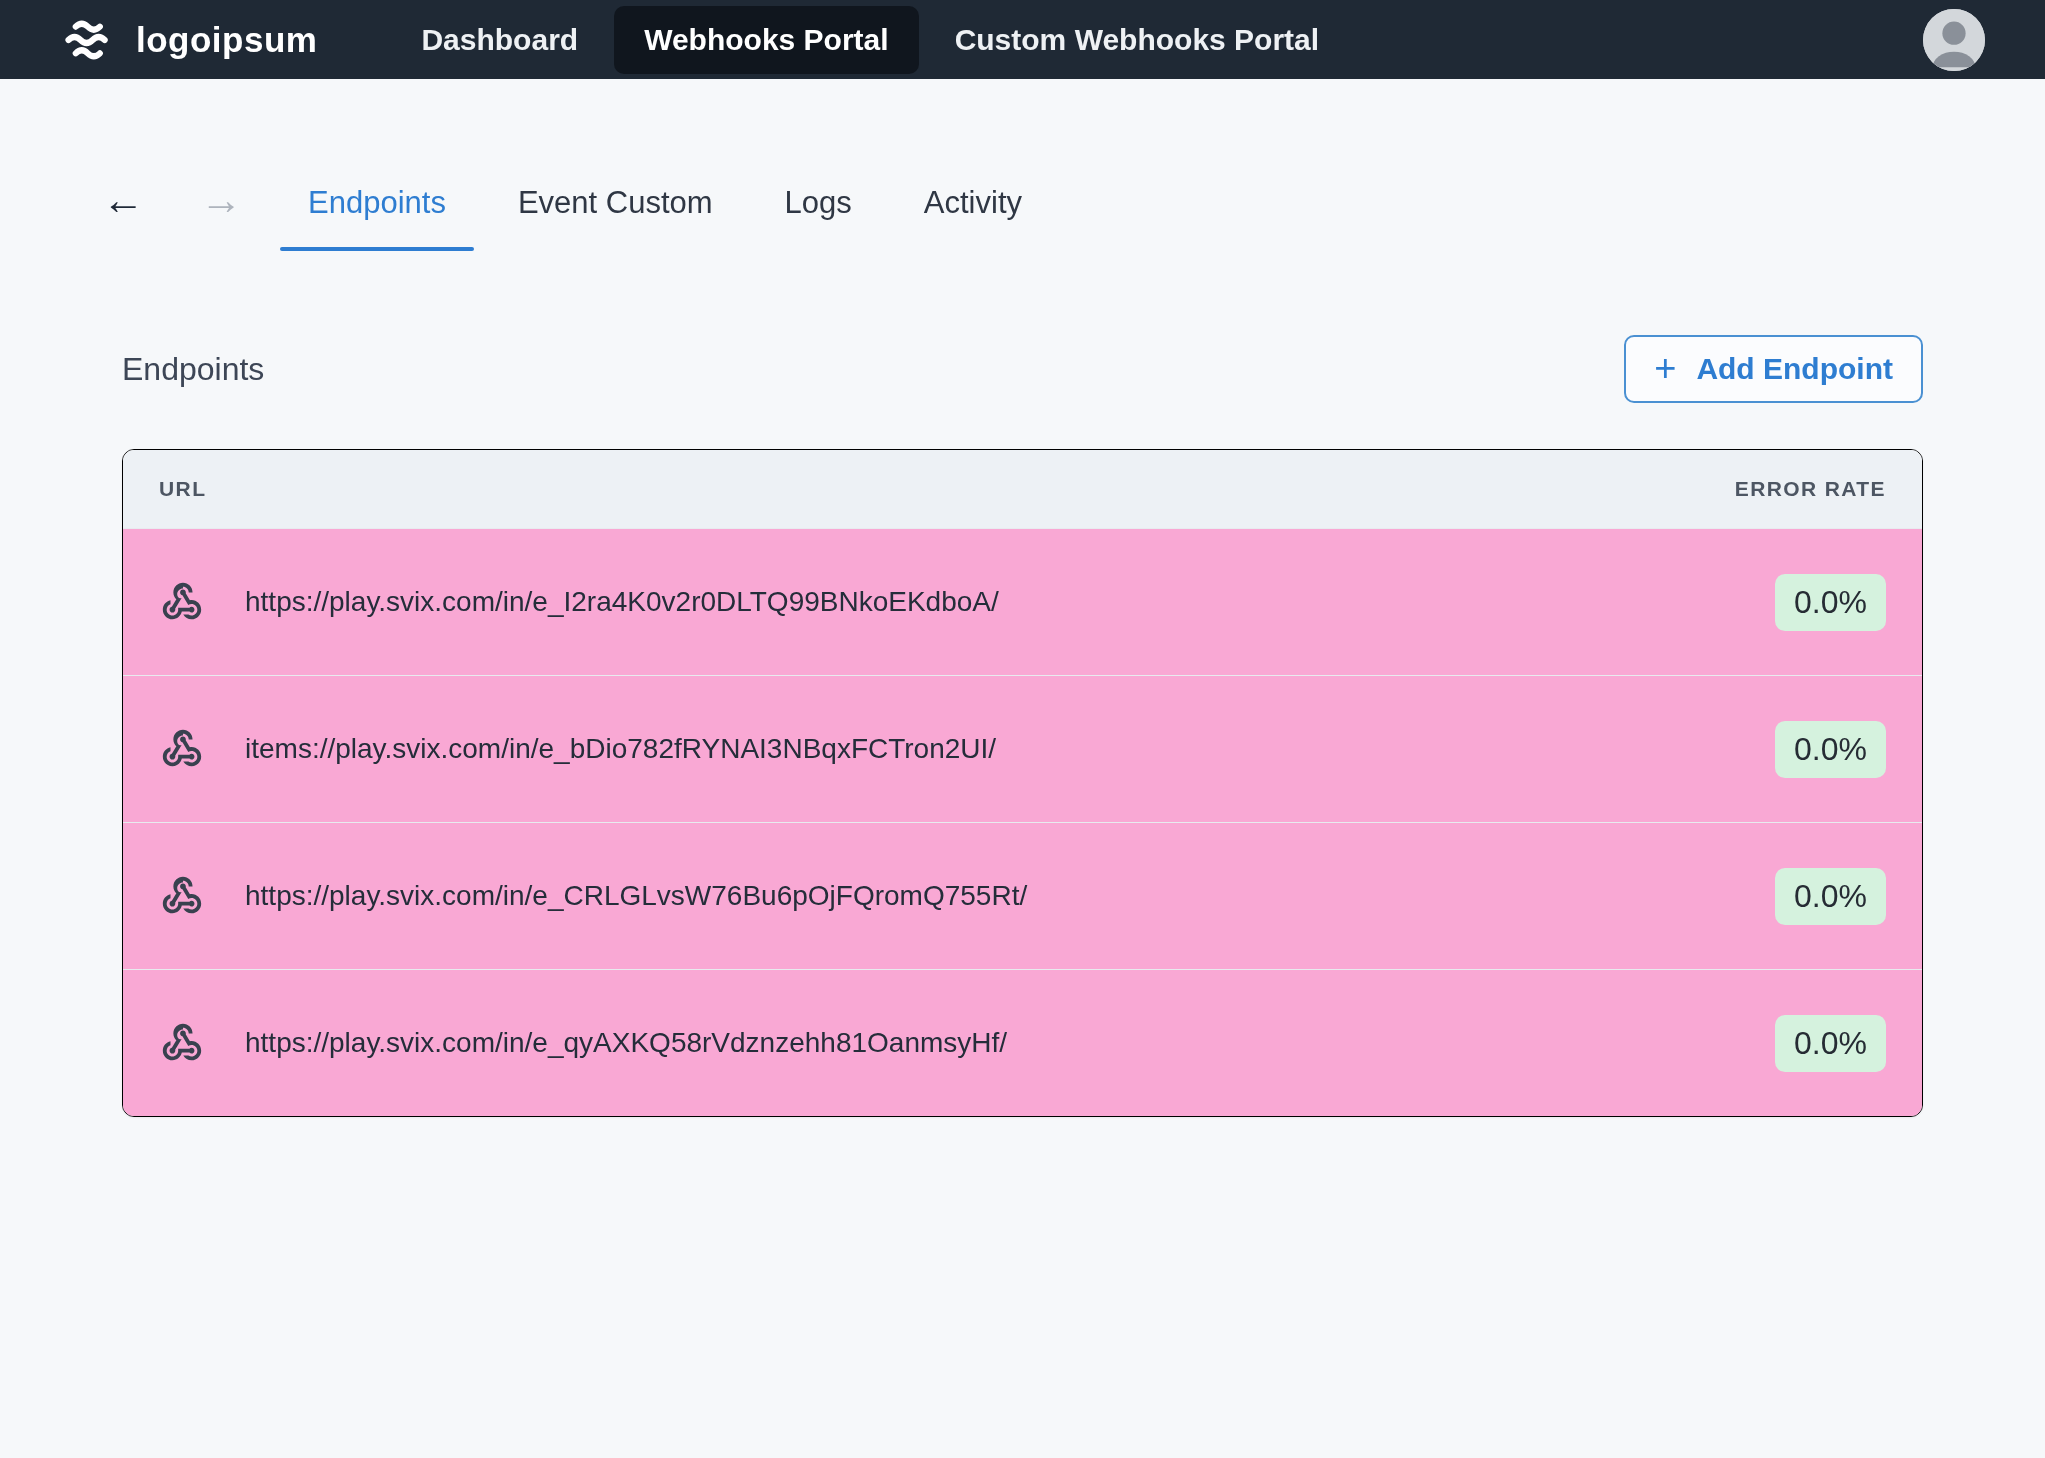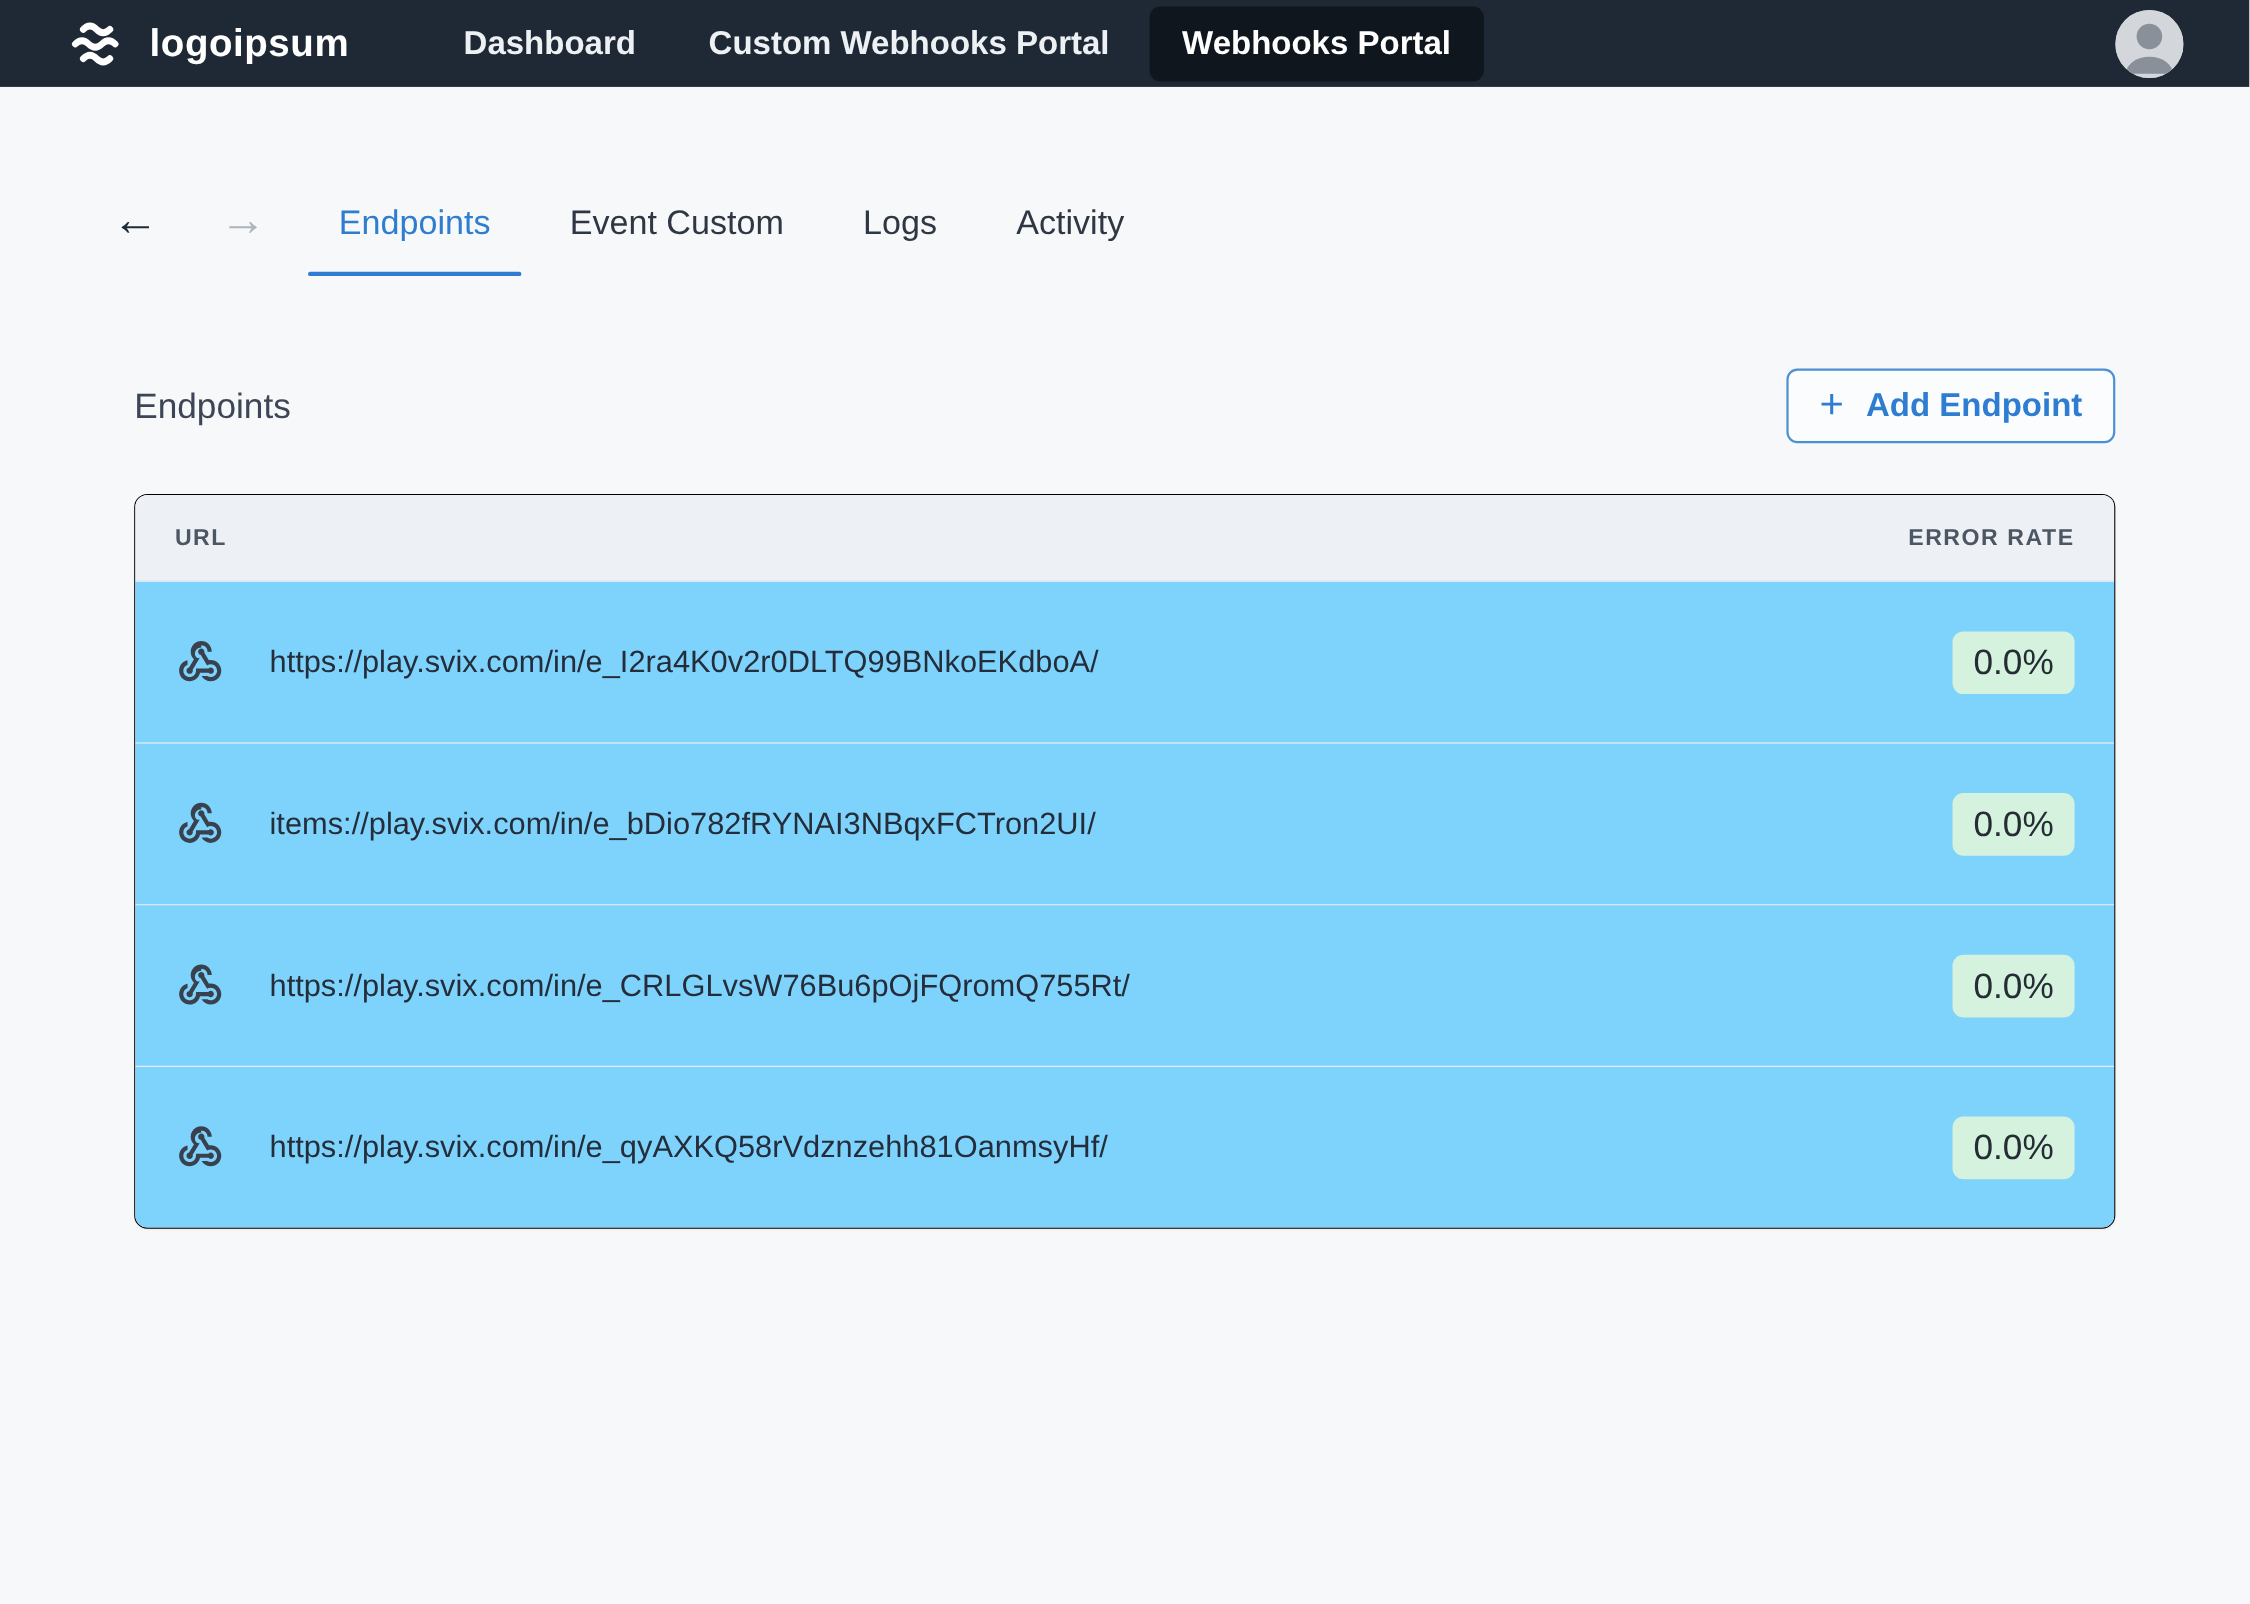--- a/index.html
+++ b/index.html
@@ -70,21 +70,21 @@
     box-shadow:0 1px 2px rgba(16,24,40,.05);
   }
   .table-header {
     display:flex; justify-content:space-between; align-items:center;
     background:#edf1f5; padding:27px 36px;
     font-size:21px; font-weight:700; letter-spacing:1.4px; color:#4d5663;
   }
   .trow {
     display:flex; align-items:center;
     height:147px; padding:0 36px;
-    border-top:1px solid #e8ebef; background:#7dd3fc; cursor:pointer;
+    border-top:1px solid #e8ebef; background:#f9a8d4; cursor:pointer;
   }
   .webhook-icon { width:46px; height:46px; flex:0 0 auto; }
   .webhook-icon svg { width:46px; height:46px; fill:#39414f; }
   .url { font-size:28px; color:#252d3a; margin-left:40px; flex:1; }
   .badge {
     background:#d5f2de; color:#262c34; font-size:32px; font-weight:500;
     padding:10px 19px; border-radius:10px; white-space:nowrap;
   }
 
   
@@ -113,22 +113,22 @@
         <path d="M13 7 q5 -5 10 0 t10 0"></path>
         <path d="M7 18 q5 -5 10 0 t10 0 t10 0"></path>
         <path d="M13 29 q5 -5 10 0 t10 0"></path>
       </svg>
     </span>
     <span class="logo-text">logoipsum</span>
   </div>
 
   <nav class="nav">
     <div class="nav-item">Dashboard</div>
+    <div class="nav-item active">Webhooks Portal</div>
     <div class="nav-item">Custom Webhooks Portal</div>
-    <div class="nav-item active">Webhooks Portal</div>
   </nav>
 
   <div class="avatar">
     <svg width="62" height="62" viewBox="0 0 64 64">
       <rect width="64" height="64" fill="#d3d7db"></rect>
       <circle cx="32" cy="25" r="12" fill="#8a9099"></circle>
       <path d="M10 60 a22 16 0 0 1 44 0 Z" fill="#8a9099"></path>
     </svg>
   </div>
 </header>

